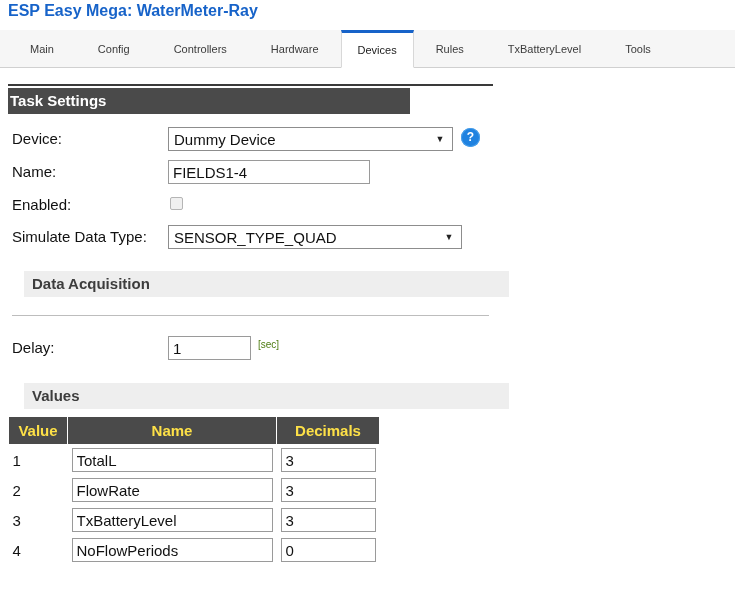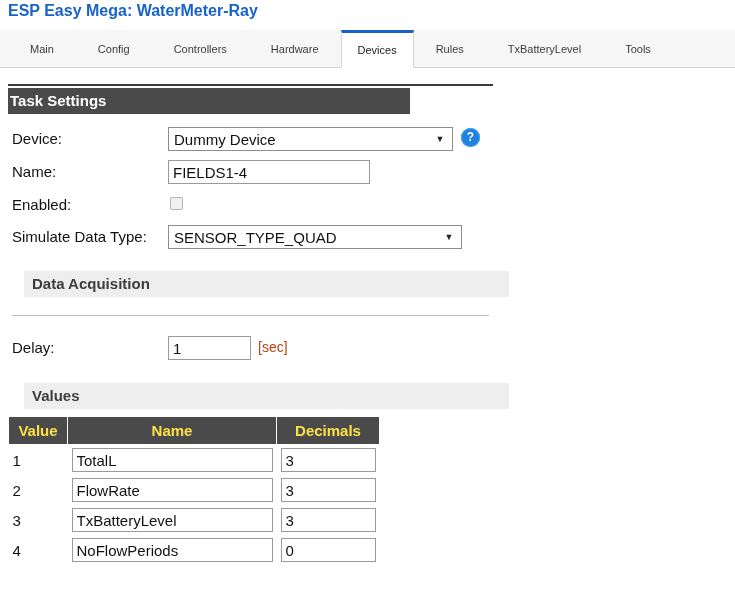--- a/index.html
+++ b/index.html
@@ -189,22 +189,22 @@
     height: 13px;
     box-sizing: border-box;
     border: 1px solid #b5b5b5;
     background: #f0f0f0;
     border-radius: 2px;
     cursor: pointer;
   }
 
   .unit-label {
     position: absolute;
-    font-size: 14px;
-    color: #c2410c;
+    font-size: 10px;
+    color: #4d7c0f;
   }
 
   .hrule {
     position: absolute;
     left: 12px;
     width: 477px;
     height: 0;
     border-top: 1px solid #bdbdbd;
   }
 

